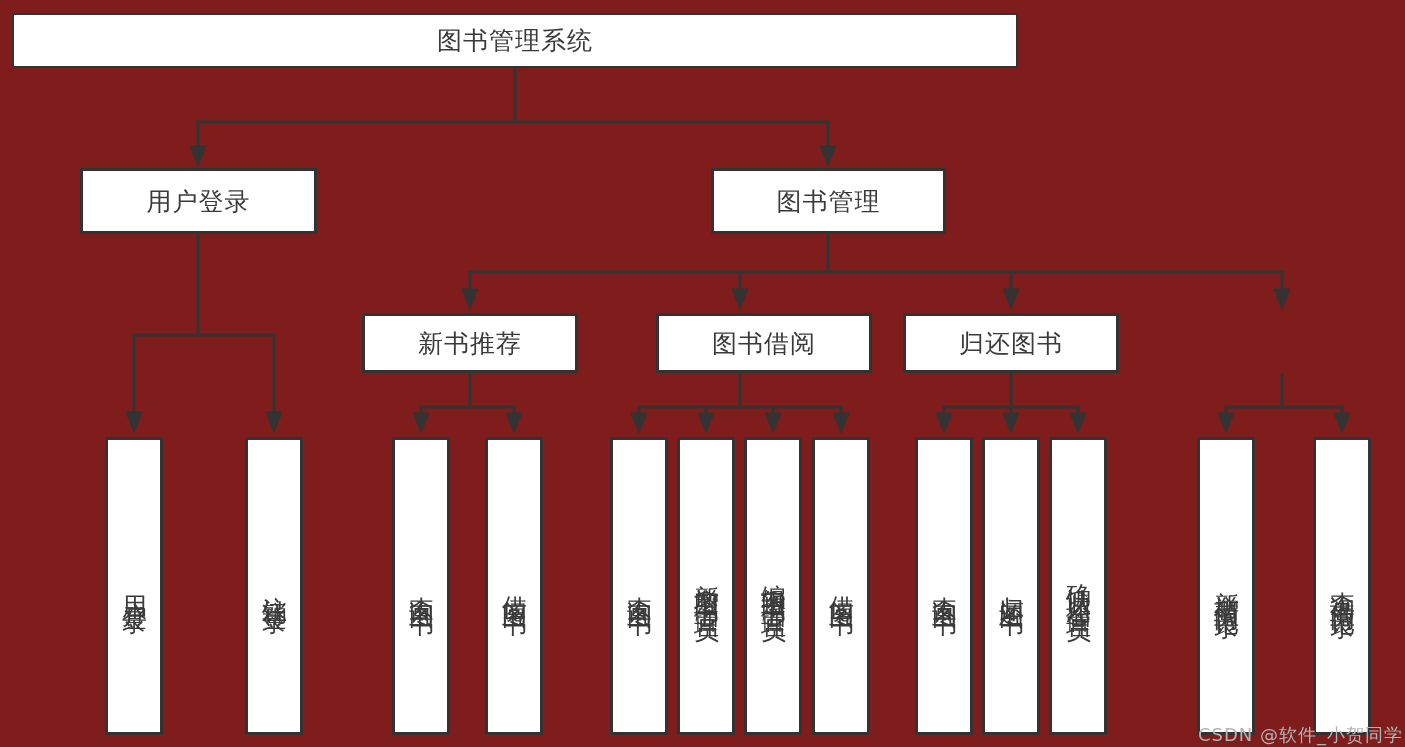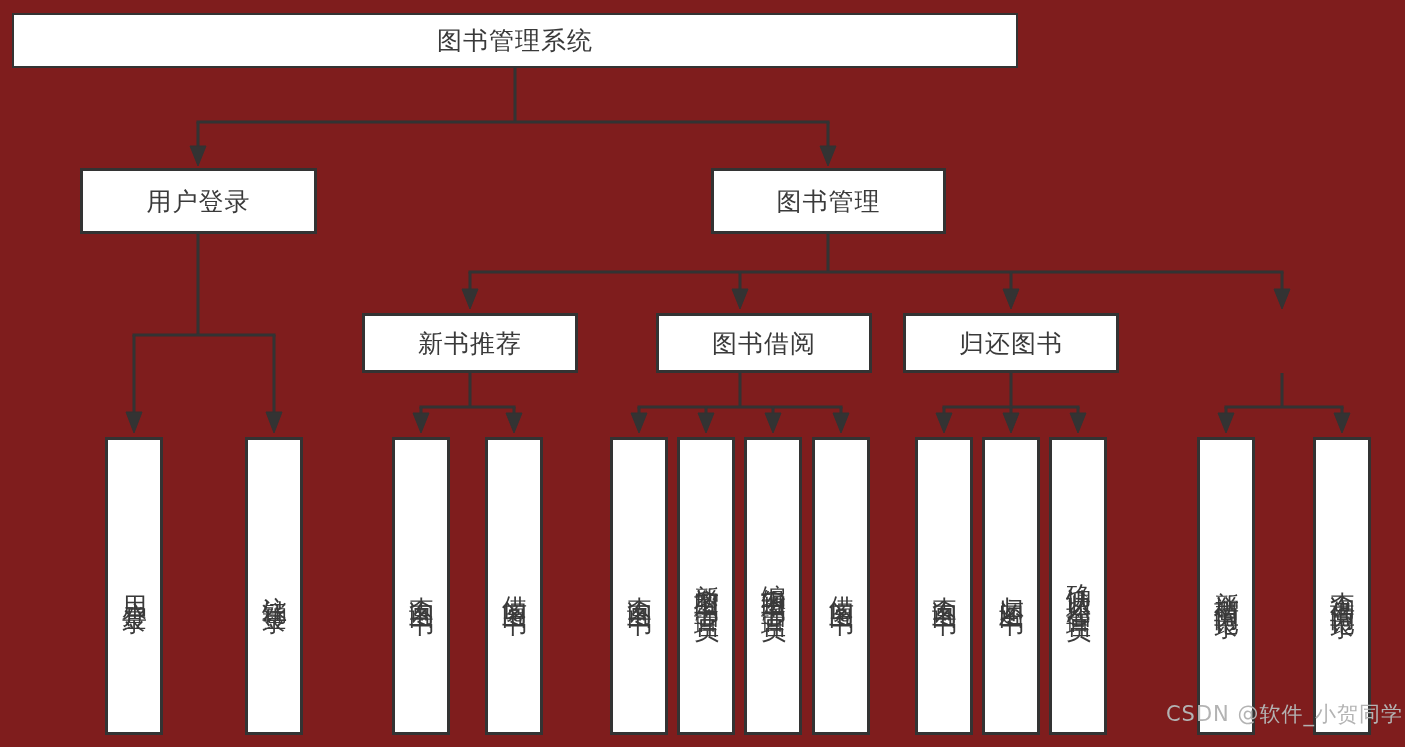--- a/index.html
+++ b/index.html
@@ -59,23 +59,23 @@
   #lf7  { left: 744px; }
   #lf8  { left: 812px; }
   #lf9  { left: 915px; }
   #lf10 { left: 982px; }
   #lf11 { left: 1049px; }
   #lf12 { left: 1197px; }
   #lf13 { left: 1313px; }
   #watermark {
     position: absolute;
     right: 2px;
-    bottom: 19px;
+    bottom: 0;
     z-index: 2;
-    font-size: 21px;
+    font-size: 18px;
     color: #b3b3b3;
     letter-spacing: 1px;
     white-space: nowrap;
   }
 </style>
 </head>
 <body>
 
 <div id="canvas">
 

